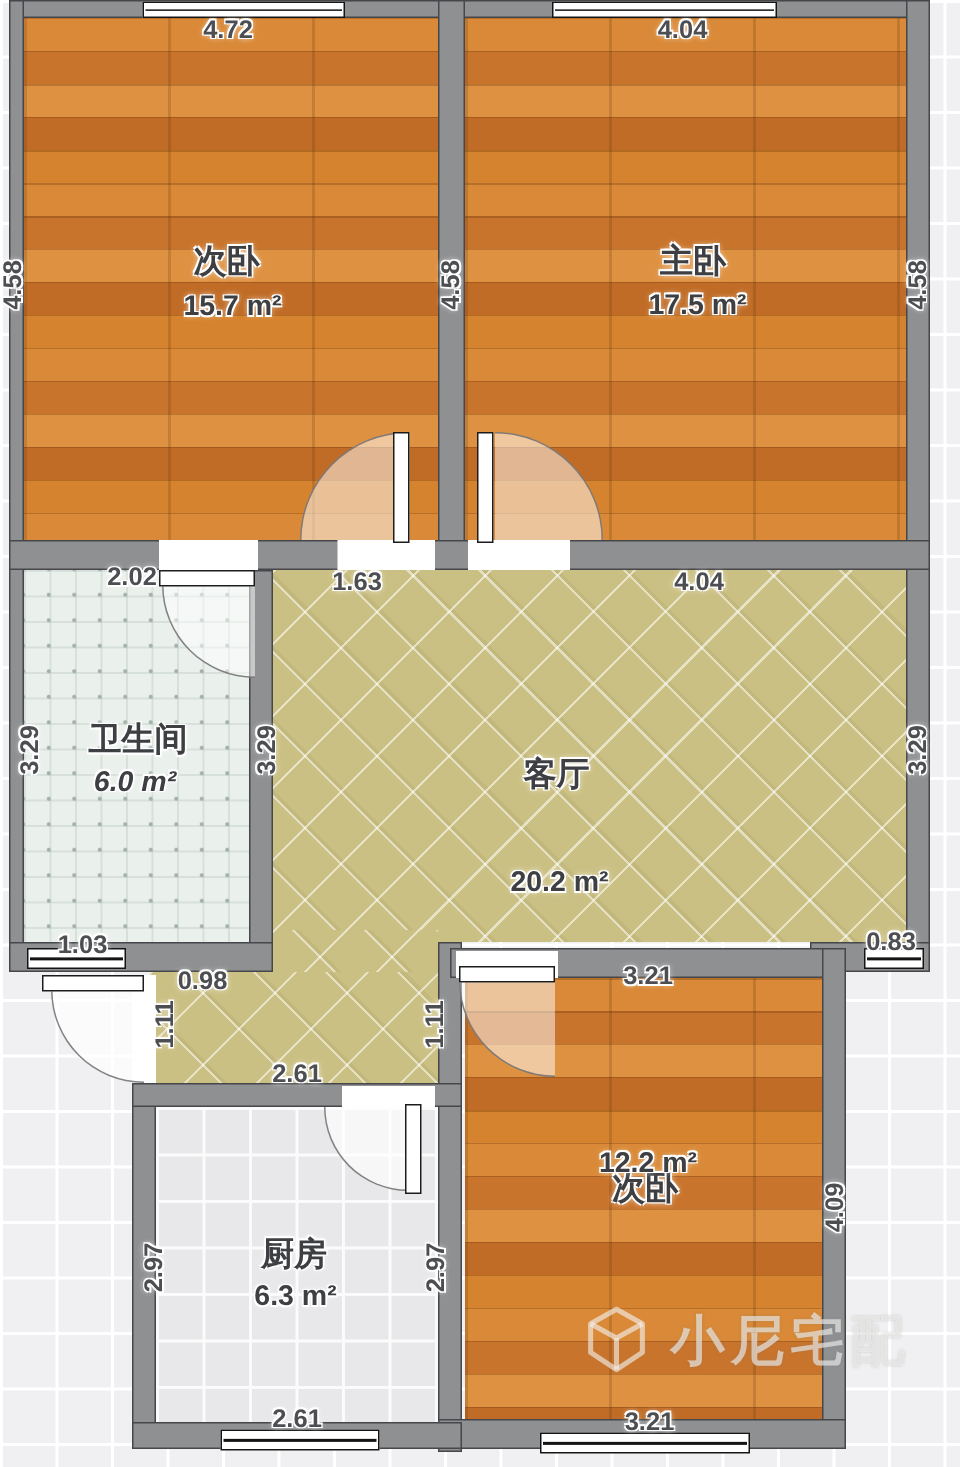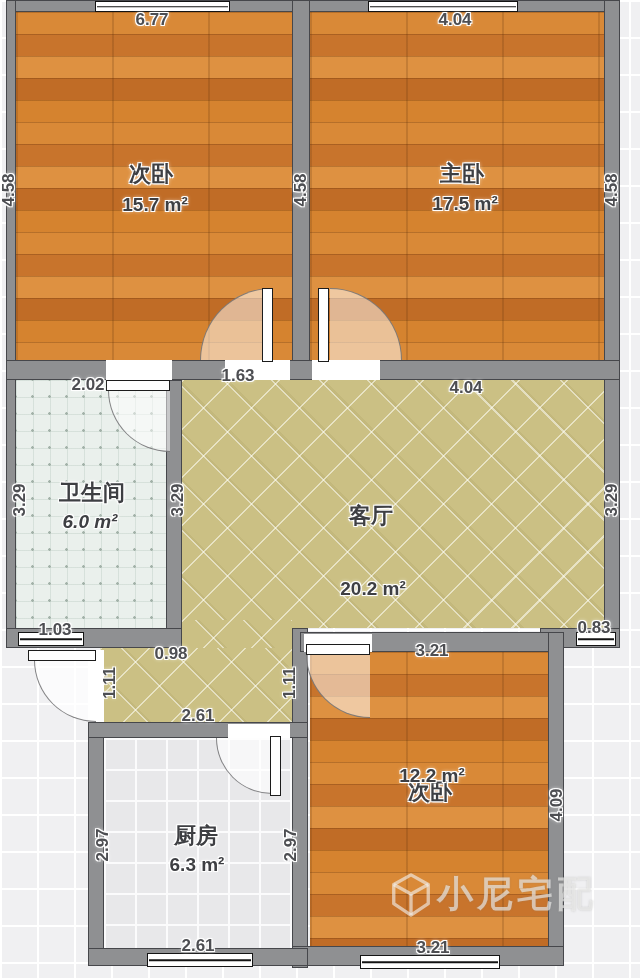--- a/index.html
+++ b/index.html
@@ -57,21 +57,21 @@
   .dim,.rname,.rarea{
     position:absolute;white-space:nowrap;color:#4d4e52;font-weight:bold;
     transform:translate(-50%,-50%);
     text-shadow:-1px -1px 0 #fff,1px -1px 0 #fff,-1px 1px 0 #fff,1px 1px 0 #fff,0 0 4px #fff;
   }
   .dim{font-size:17px;}
   .vdim{transform:translate(-50%,-50%) rotate(-90deg);}
   .rname{font-size:22px;color:#3e3f43;}
   .rarea{font-size:19px;color:#3e3f43;}
   .watermark{
-    position:absolute;left:388px;top:870px;display:flex;align-items:center;gap:3px;
+    position:absolute;left:388px;top:870px;display:flex;align-items:flex-start;gap:13px;
     color:rgba(242,242,240,0.62);font-size:36px;font-weight:bold;letter-spacing:4px;
     text-shadow:0 0 2px rgba(130,130,130,0.35);z-index:40;
   }
 </style>
 </head>
 <body>
 
 <div class="abs wood" style="left:16px;top:12px;width:276px;height:348px;"></div>
 <div class="abs wood" style="left:310px;top:12px;width:294px;height:348px;"></div>
 <div class="abs tile-bath" style="left:16px;top:380px;width:150px;height:248px;"></div>
@@ -122,36 +122,36 @@
 
 <div class="abs wedge wedge-bl" style="left:34px;top:660px;width:62px;height:62px;background:rgba(255,255,255,0.75);"></div>
 <div class="abs leaf" style="left:28px;top:650px;width:68px;height:11px;"></div>
 
 <div class="abs wedge wedge-bl" style="left:216px;top:738px;width:56px;height:56px;background:rgba(255,255,255,0.65);"></div>
 <div class="abs leaf" style="left:270px;top:736px;width:11px;height:60px;"></div>
 
 <div class="abs wedge wedge-bl" style="left:306px;top:654px;width:64px;height:64px;"></div>
 <div class="abs leaf" style="left:306px;top:644px;width:64px;height:11px;"></div>
 
-<div class="dim" style="left:152px;top:20px;">6.77</div>
+<div class="dim" style="left:152px;top:20px;">4.72</div>
 <div class="dim" style="left:455px;top:20px;">4.04</div>
 <div class="dim vdim" style="left:9px;top:190px;">4.58</div>
 <div class="dim vdim" style="left:301px;top:190px;">4.58</div>
 <div class="dim vdim" style="left:612px;top:190px;">4.58</div>
 
 <div class="dim" style="left:88px;top:385px;">2.02</div>
-<div class="dim" style="left:238px;top:376px;">1.63</div>
+<div class="dim" style="left:238px;top:388px;">1.63</div>
 <div class="dim" style="left:466px;top:388px;">4.04</div>
 <div class="dim vdim" style="left:20px;top:500px;">3.29</div>
 <div class="dim vdim" style="left:178px;top:500px;">3.29</div>
 <div class="dim vdim" style="left:612px;top:500px;">3.29</div>
 
 <div class="dim" style="left:55px;top:630px;">1.03</div>
 <div class="dim" style="left:594px;top:628px;">0.83</div>
-<div class="dim" style="left:135px;top:654px;margin-left:36px;">0.98</div>
+<div class="dim" style="left:135px;top:654px;">0.98</div>
 <div class="dim vdim" style="left:110px;top:683px;">1.11</div>
 <div class="dim vdim" style="left:290px;top:683px;">1.11</div>
 <div class="dim" style="left:198px;top:716px;">2.61</div>
 
 <div class="dim vdim" style="left:103px;top:845px;">2.97</div>
 <div class="dim vdim" style="left:291px;top:845px;">2.97</div>
 <div class="dim" style="left:198px;top:946px;">2.61</div>
 
 <div class="dim" style="left:432px;top:651px;">3.21</div>
 <div class="dim vdim" style="left:557px;top:805px;">4.09</div>

